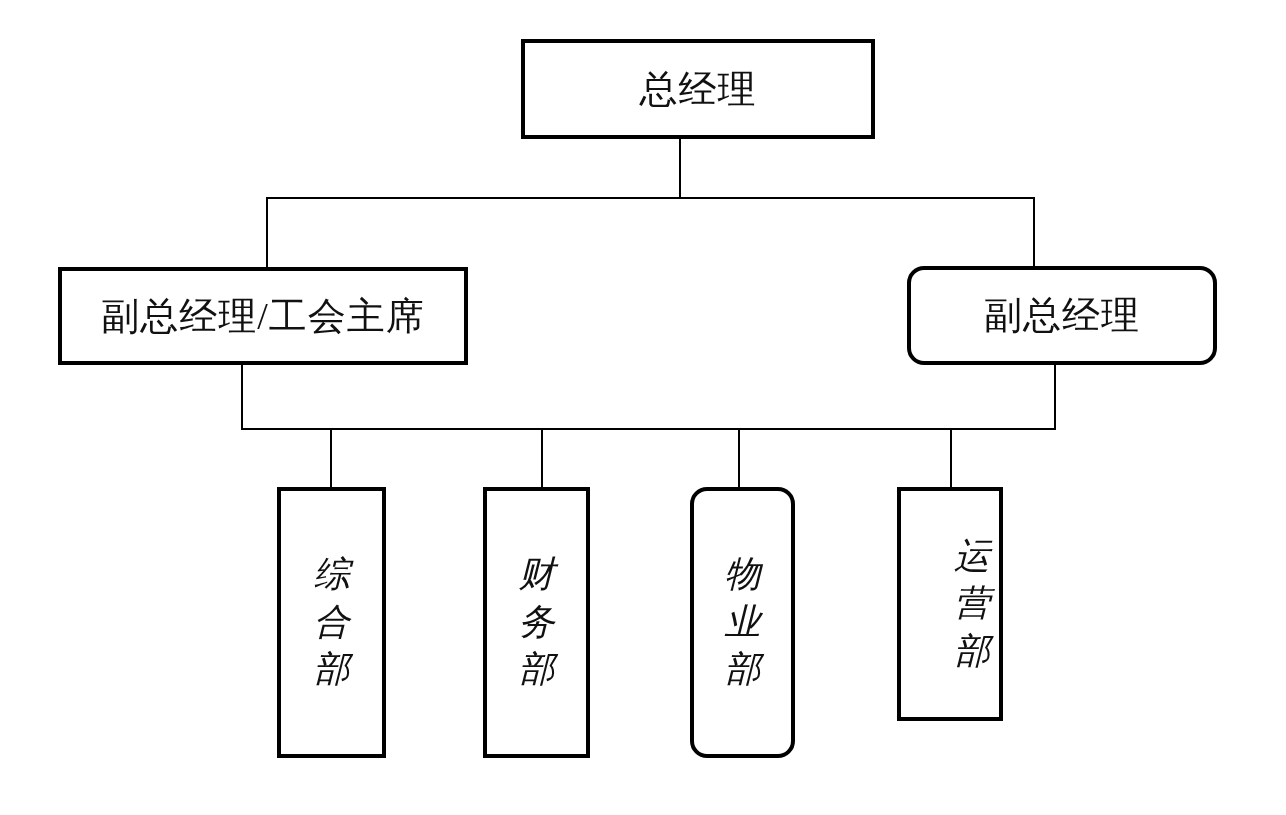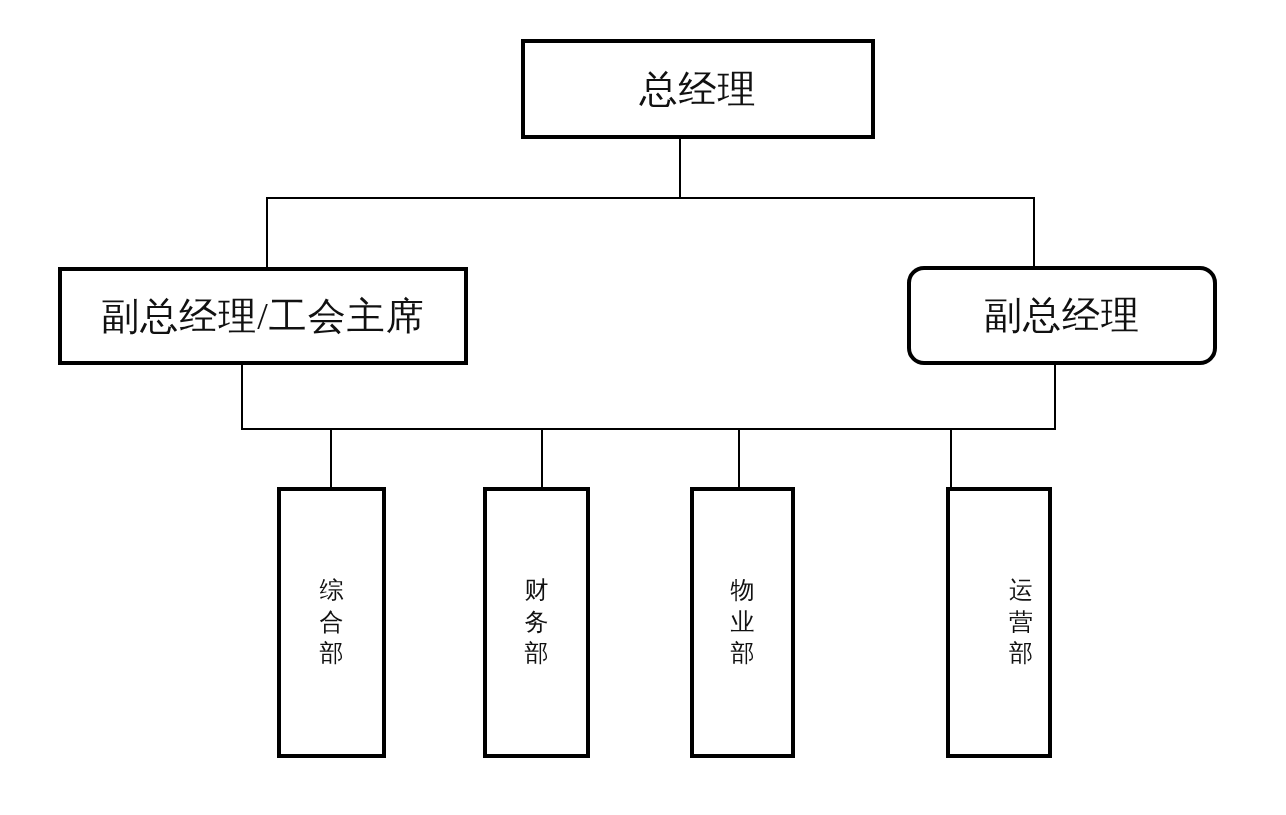--- a/index.html
+++ b/index.html
@@ -26,37 +26,38 @@
     justify-content: center;
     text-align: center;
   }
   .hlabel {
     font-size: 38px;
     letter-spacing: 1px;
     white-space: nowrap;
   }
   .vlabel {
     width: 1em;
-    font-size: 24px;
+    font-size: 36px;
     line-height: 1.32;
     word-break: break-all;
     text-align: right;
+    font-style: italic;
   }
   .line {
     position: absolute;
     background: #000000;
   }
   
   #node-gm   { left: 509px; top: 39px;  width: 354px; height: 100px; margin-left: 12px; }
   #node-cfo  { left: 58px;  top: 267px; width: 410px; height: 98px;  }
   #node-dgm  { left: 907px; top: 266px; width: 310px; height: 99px; border-radius: 17px;  }
   #node-d1   { left: 277px; top: 487px; width: 109px; height: 271px; }
   #node-d2   { left: 483px; top: 487px; width: 107px; height: 271px; }
-  #node-d3   { left: 690px; top: 487px; width: 105px; height: 271px; }
-  #node-d4   { left: 946px; top: 487px; width: 106px; height: 271px; padding-left: 44px; }
+  #node-d3   { left: 690px; top: 487px; width: 105px; height: 271px; border-radius: 17px; }
+  #node-d4   { left: 897px; top: 487px; width: 106px; height: 234px; padding-left: 44px; }
   
   #ln-gm-down    { left: 679px;  top: 139px; width: 2px;   height: 58px; }
   #ln-bus1       { left: 266px;  top: 197px; width: 769px; height: 2px;  }
   #ln-cfo-in     { left: 266px;  top: 199px; width: 2px;   height: 68px; }
   #ln-dgm-in     { left: 1033px; top: 199px; width: 2px;   height: 67px; }
   #ln-cfo-out    { left: 241px;  top: 365px; width: 2px;   height: 63px; }
   #ln-dgm-out    { left: 1054px; top: 365px; width: 2px;   height: 63px; }
   #ln-bus2       { left: 241px;  top: 428px; width: 815px; height: 2px;  }
   #ln-drop-d1    { left: 330px;  top: 430px; width: 2px;   height: 57px; }
   #ln-drop-d2    { left: 541px;  top: 430px; width: 2px;   height: 57px; }

